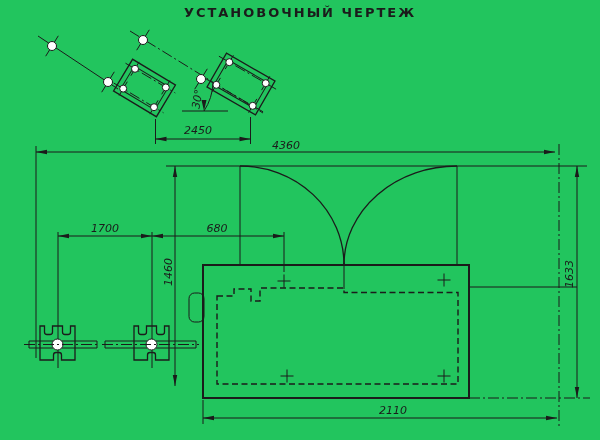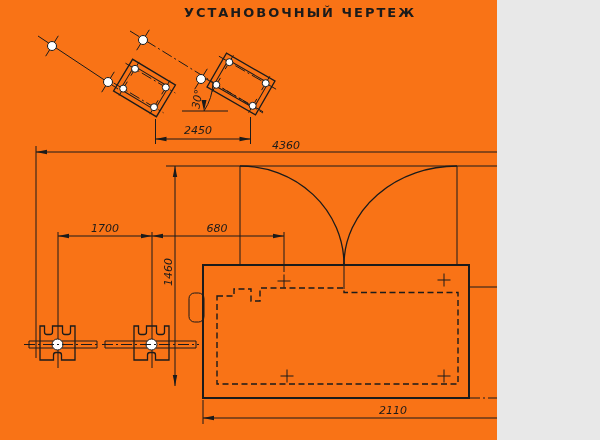--- a/index.html
+++ b/index.html
@@ -1,19 +1,19 @@
 <!DOCTYPE html>
 <html><head>
 <meta charset="utf-8">
 <style>
   html,body{margin:0;padding:0;background:#e8e8e8;}
   .sheet{
     position:relative;
-    width:497px;height:440px;
-    background:#f97316;
+    width:600px;height:440px;
+    background:#22c55e;
     font-family:"DejaVu Sans", sans-serif;
     overflow:hidden;
   }
   svg{display:block;}
   .title-text{
     font-family:"DejaVu Sans", sans-serif;
     font-weight:bold;
     font-size:13px;
     letter-spacing:2px;
     fill:#1b1b1b;

